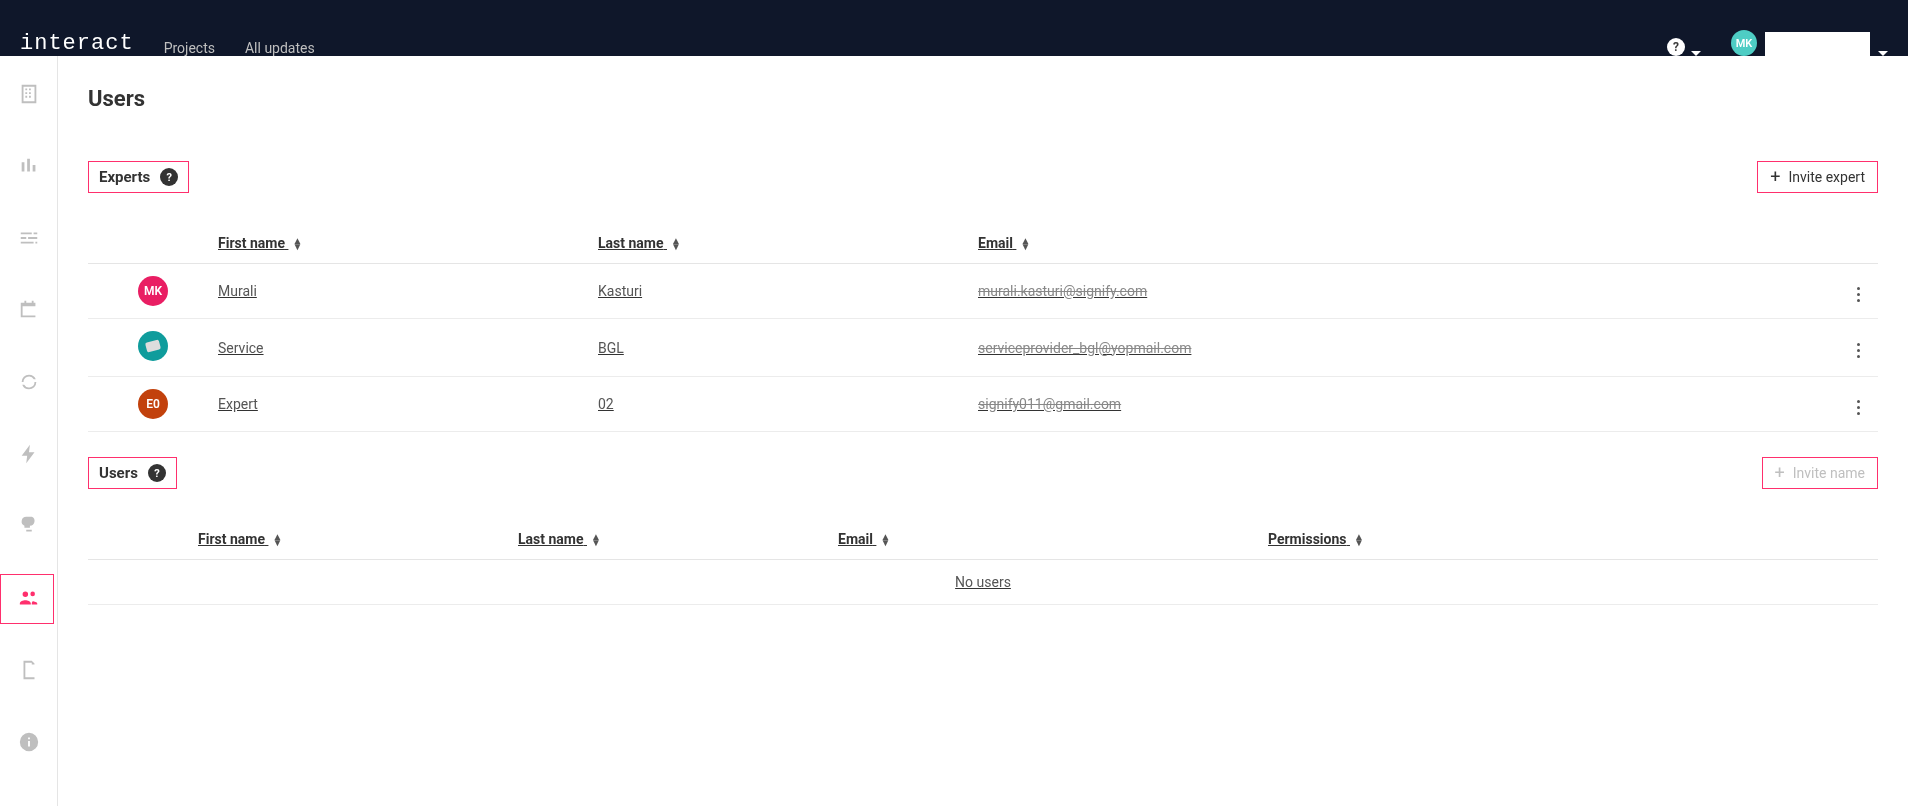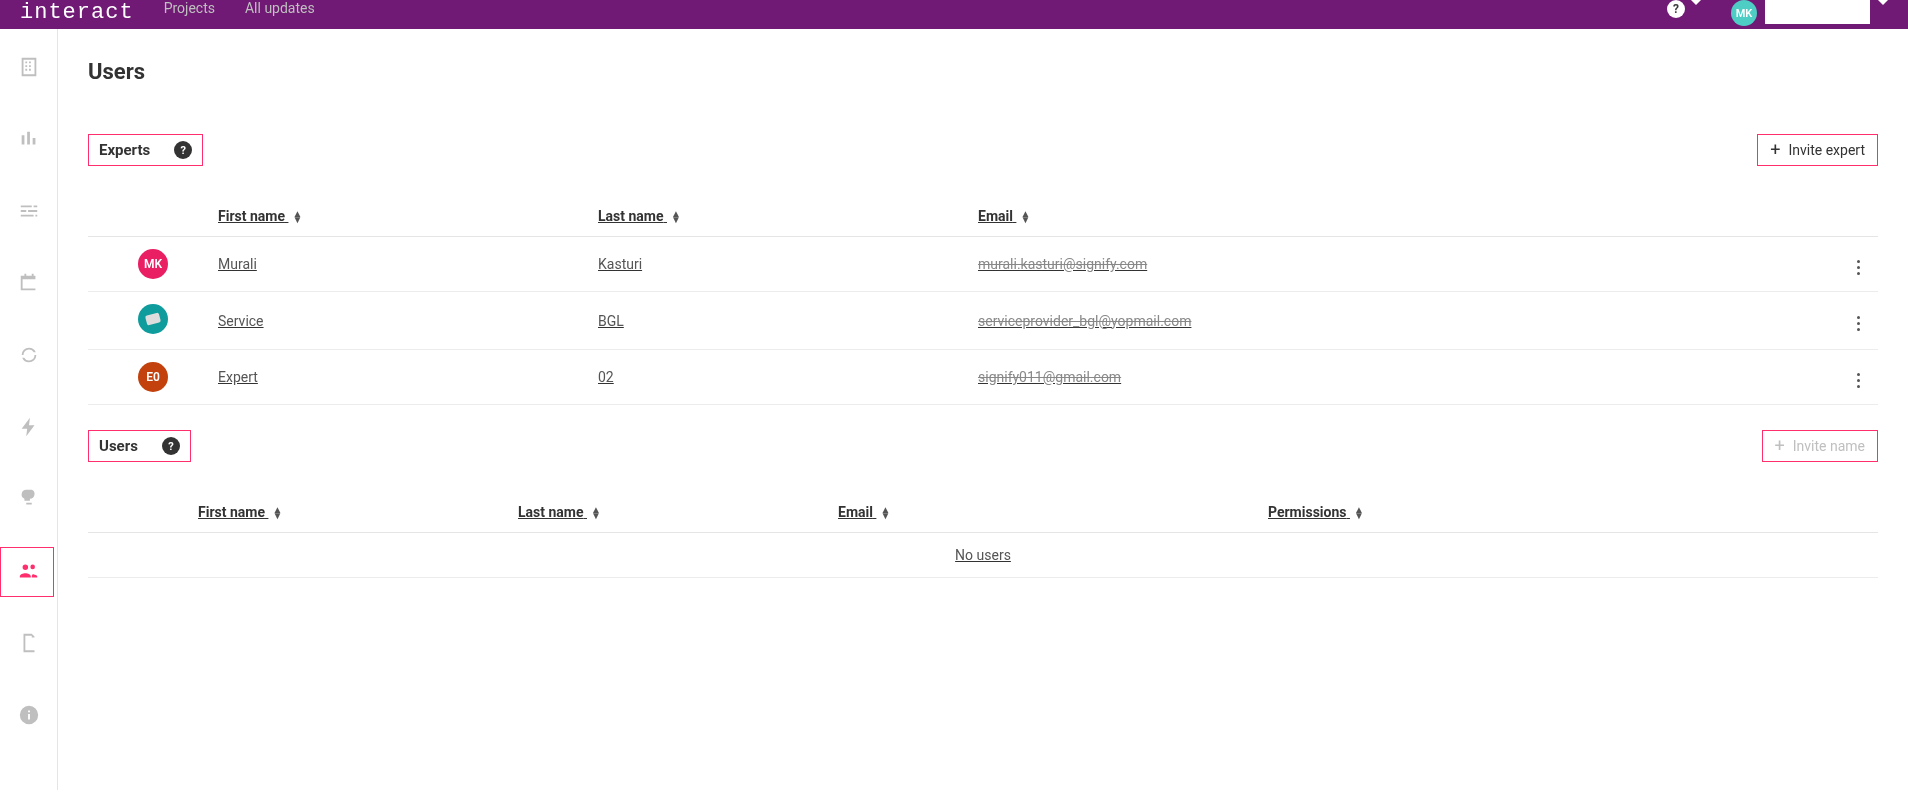--- a/index.html
+++ b/index.html
@@ -8,24 +8,24 @@
     font-size: 14px;
     color: #333;
     background: #fff;
     width: 1908px;
     height: 806px;
     overflow: hidden;
   }
 
   
   .topbar {
-    height: 29px;
-    background: #701a75;
+    height: 56px;
+    background: #0f172a;
     display: flex;
-    align-items: flex-start;
+    align-items: flex-end;
     padding: 0 20px;
     color: #fff;
   }
   .logo {
     font-family: "Courier New", monospace;
     font-size: 22px;
     letter-spacing: 1px;
     color: #fff;
     margin-right: 30px;
     font-weight: 400;
@@ -139,21 +139,21 @@
     display: flex;
     align-items: center;
     justify-content: space-between;
     margin-bottom: 30px;
   }
   .section-title-box {
     display: inline-flex;
     align-items: center;
     border: 1px solid #ff2f6d;
     padding: 6px 10px;
-    gap: 24px;
+    gap: 10px;
   }
   .section-title-text {
     font-size: 15px;
     font-weight: 700;
     color: #333;
   }
   .help-badge {
     width: 18px; height: 18px;
     border-radius: 50%;
     background: #333;

